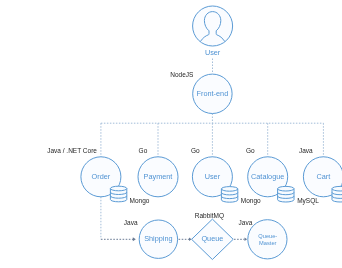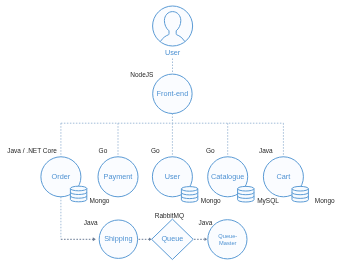--- a/index.html
+++ b/index.html
@@ -1,19 +1,19 @@
 <!DOCTYPE html>
 <html><head>
 <meta charset="utf-8">
 <title>Microservices Architecture Diagram</title>
 <style>
   html,body{margin:0;padding:0;background:#ffffff;}
   body{width:342px;height:268px;overflow:hidden;
        font-family:"Liberation Sans",sans-serif;}
-  #canvas{position:relative;width:281px;height:268px;background:#fff;}
+  #canvas{position:relative;width:281px;height:268px;background:#fff;margin-left:40px;}
   #diagram{position:absolute;left:0;top:0;}
   .node-circle{fill:#fafcff;stroke:#5b9bd5;stroke-width:1;}
   .node-label{fill:#5093d3;font-family:"Liberation Sans",sans-serif;
               font-size:7.3px;text-anchor:middle;}
   .node-label.qm{font-size:5.7px;}
   .tech-label{fill:#262626;font-family:"Liberation Sans",sans-serif;
               font-size:6.5px;}
   .db-label{fill:#262626;font-family:"Liberation Sans",sans-serif;
             font-size:6.5px;}
   .db-shape{fill:#f7fbff;stroke:#5b9bd5;stroke-width:1;}

